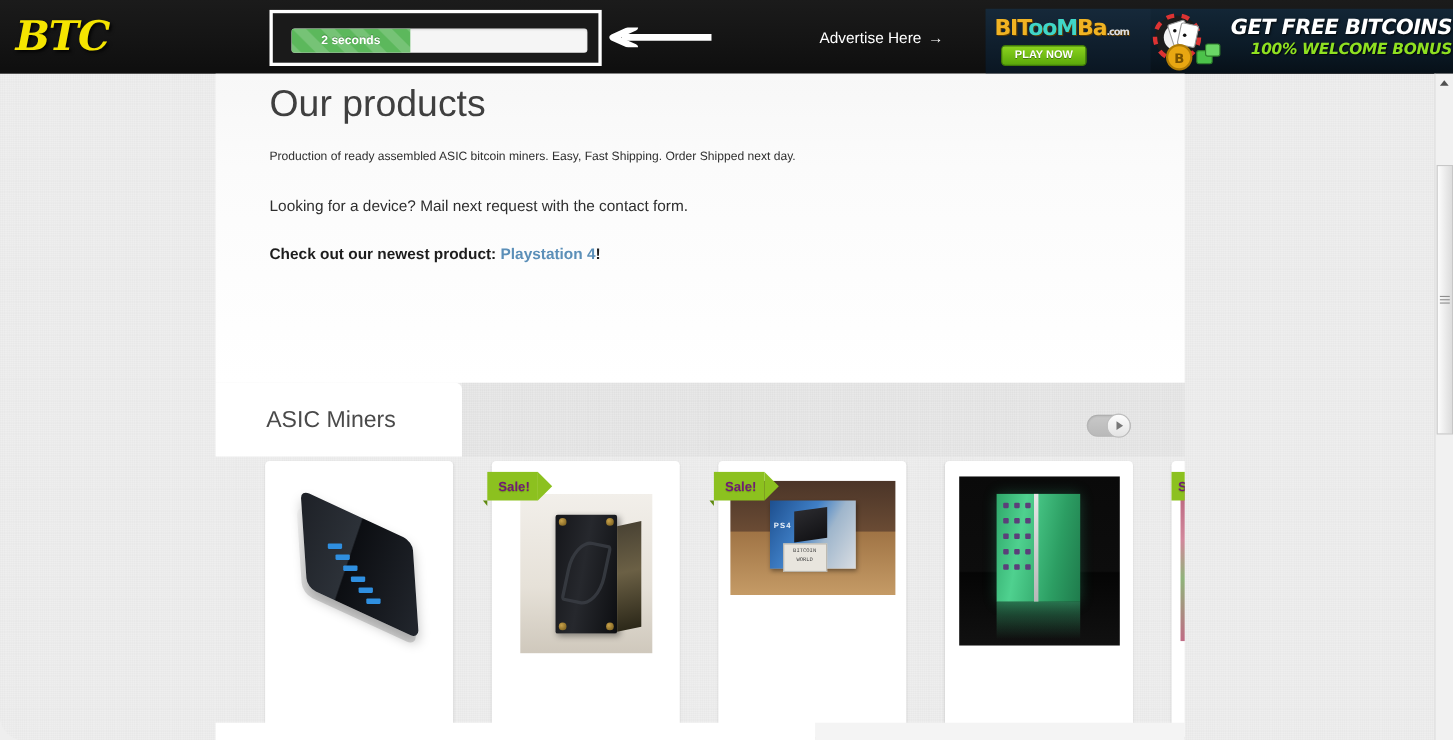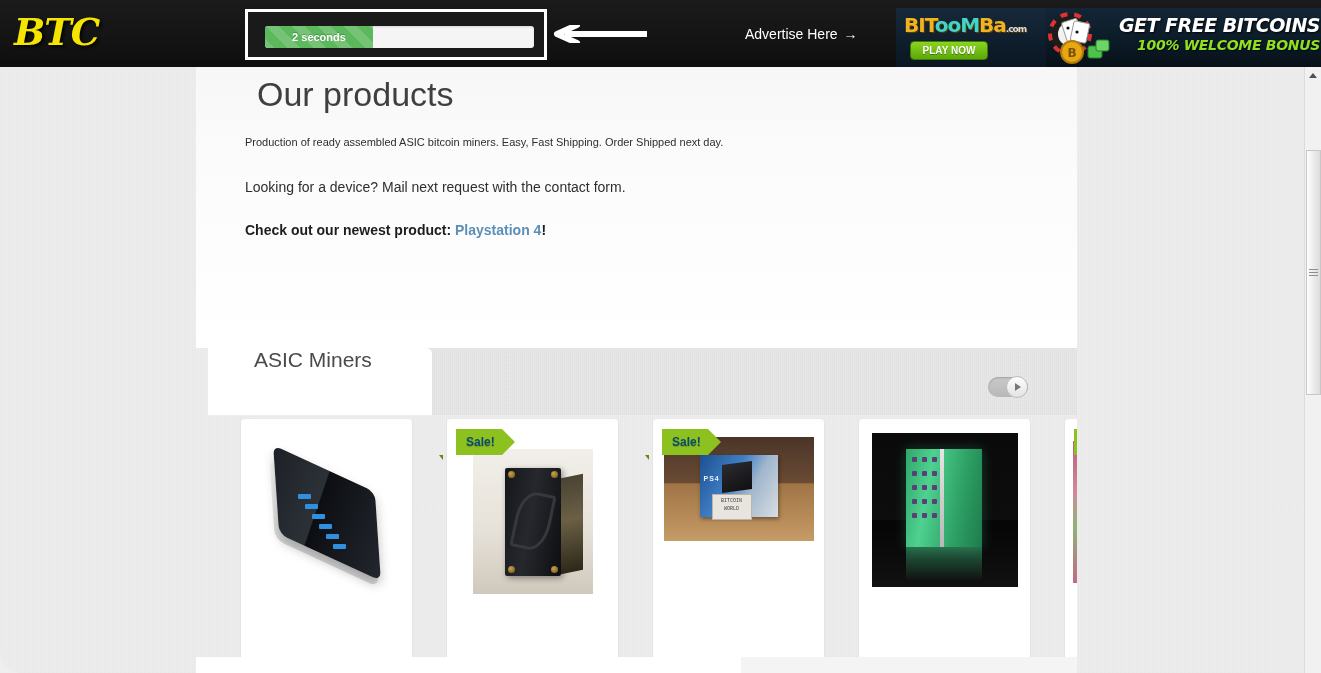--- a/index.html
+++ b/index.html
@@ -150,21 +150,20 @@
   }
   #intro-panel {
     position: absolute; left: 0; top: 0;
     width: 881px; height: 281px;
     background: linear-gradient(180deg, #f7f7f7 0%, #fbfbfb 30%, #ffffff 100%);
   }
   #page-title {
     position: absolute; left: 49px; top: 8px;
     font-size: 34px; font-weight: normal; color: #3f3f3f;
     letter-spacing: 0px;
-    margin-left: 12px;
   }
   #intro-line-1 {
     position: absolute; left: 49px; top: 69px;
     font-size: 11px; color: #2e2e2e;
     white-space: nowrap;
   }
   #intro-line-2 {
     position: absolute; left: 49px; top: 112px;
     font-size: 14px; color: #2e2e2e;
     white-space: nowrap;
@@ -174,25 +173,25 @@
     font-size: 14px; color: #1d1d1d; font-weight: bold;
     white-space: nowrap;
   }
   #intro-line-3 .product-link {
     color: #5b8fb8; font-weight: bold; text-decoration: none; cursor: pointer;
   }
   #intro-line-3 .bang { color: #1d1d1d; }
 
   
   #tab-asic {
-    position: absolute; left: 12px; top: 281px;
+    position: absolute; left: 0; top: 281px;
     width: 224px; height: 67px;
     background: #ffffff;
     border-top-right-radius: 6px;
-    display: flex; 
+    display: flex; align-items: center;
     cursor: pointer;
   }
   #tab-asic-label {
     margin-left: 46px;
     font-size: 21px; color: #4a4a4a;
   }
   #products-panel {
     position: absolute; left: 0; top: 281px;
     width: 881px; height: 305px;
     background:
@@ -248,25 +247,24 @@
   .sale-ribbon {
     position: absolute; left: -4px; top: 10px;
     height: 26px;
     z-index: 3;
     display: flex; align-items: center;
     pointer-events: none;
   }
   .sale-ribbon .rib-body {
     height: 26px;
     background: #8cc11f;
-    color: #0c4a6e; font-size: 12px; font-weight: bold;
+    color: #701a75; font-size: 12px; font-weight: bold;
     display: flex; align-items: center;
     padding: 0 7px 0 10px;
     text-shadow: 0 1px 1px rgba(0,0,0,0.18);
-    margin-left: 13px;
   }
   .sale-ribbon .rib-tip {
     width: 0; height: 0;
     border-left: 13px solid #8cc11f;
     border-top: 13px solid transparent;
     border-bottom: 13px solid transparent;
   }
   .sale-ribbon .rib-fold {
     position: absolute; left: -4px; top: 26px;
     width: 0; height: 0;

